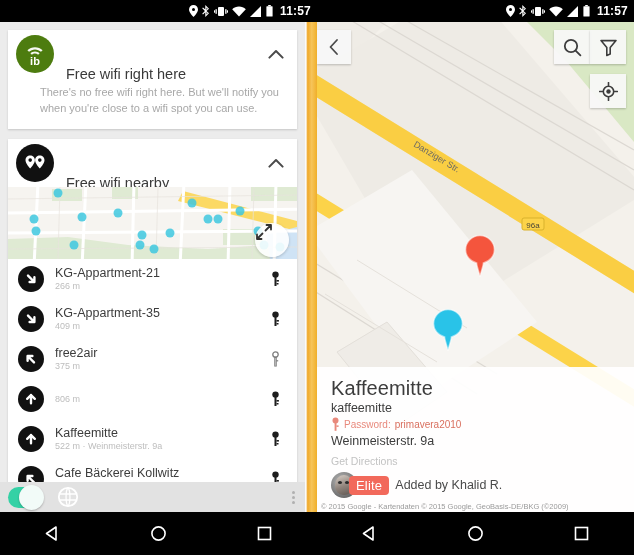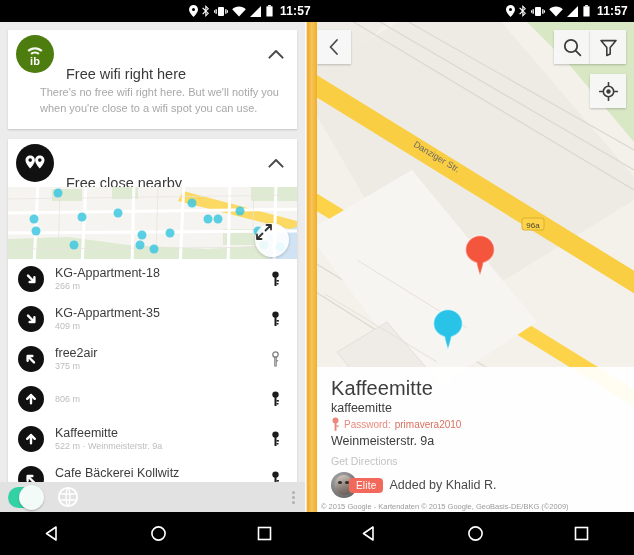--- a/index.html
+++ b/index.html
@@ -109,21 +109,21 @@
     width: 26px; height: 26px; border-radius: 50%; overflow: hidden; position: relative;
     background: radial-gradient(circle at 40% 35%, #b9b9b9, #6d6d6d 70%, #4a4a4a 100%);
     flex: 0 0 26px;
   }
   .avatar .av-face {
     position: absolute; left: 4px; top: 3px; width: 18px; height: 20px; border-radius: 50% 50% 45% 45%;
     background: linear-gradient(160deg, #d8cfc7 0%, #8f837b 55%, #5d5550 100%);
   }
   .avatar .av-eye { position: absolute; width: 4px; height: 3px; background: #2b2b2b; border-radius: 50%; top: 9px; }
   .elite-badge {
-    background: #f2695b; color: #fff; font-size: 10px; border-radius: 4px;
+    background: #f2695b; color: #fff; font-size: 13px; border-radius: 4px;
     padding: 2px 7px; margin-left: -14px; position: relative; z-index: 2; letter-spacing: .2px;
   }
   .added-by { font-size: 12.5px; color: #4a4a4a; }
   .attrib {
     position: absolute; left: 4px; bottom: 1px; font-size: 7.5px; color: #9a9a9a;
     white-space: nowrap;
   }
 </style>
 </head>
 <body>
@@ -184,21 +184,21 @@
       <div class="card" style="margin-top:10px;">
         <div class="card-head">
           <div class="head-badge badge-black">
             <svg width="38" height="38" viewBox="0 0 38 38">
               <path d="M14.2 11.5c-2.6 0-4.7 2.1-4.7 4.7 0 3.3 4.7 8.3 4.7 8.3s4.7-5 4.7-8.3c0-2.6-2.1-4.7-4.7-4.7z" fill="#fff"></path>
               <circle cx="14.2" cy="16.1" r="1.8" fill="#111"></circle>
               <path d="M23.8 11.5c-2.6 0-4.7 2.1-4.7 4.7 0 3.3 4.7 8.3 4.7 8.3s4.7-5 4.7-8.3c0-2.6-2.1-4.7-4.7-4.7z" fill="#fff"></path>
               <circle cx="23.8" cy="16.1" r="1.8" fill="#111"></circle>
             </svg>
           </div>
-          <div class="head-title">Free close nearby</div>
+          <div class="head-title">Free wifi nearby</div>
           <div class="chev">
             <svg width="16" height="10" viewBox="0 0 16 10">
                 <path d="M1.4 8.6 8 2l6.6 6.6" stroke="#4a4a4a" stroke-width="2" fill="none" stroke-linecap="round" stroke-linejoin="round"></path>
               </svg>
           </div>
         </div>
 
         <div class="minimap">
           <svg viewBox="0 0 289 72" preserveAspectRatio="none">
             <rect width="289" height="72" fill="#f6f4f0"></rect>
@@ -256,21 +256,21 @@
 
         <div class="list">
 
           <div class="list-row">
             <div class="row-ico">
               <svg width="14" height="14" viewBox="0 0 14 14">
                   <path d="M4 3.6 10.4 10M10.4 10V5.2M10.4 10H5.6" stroke="#fff" stroke-width="2.4" fill="none" stroke-linecap="round" stroke-linejoin="round"></path>
                 </svg>
             </div>
             <div class="row-txt">
-              <div class="row-name">KG-Appartment-18</div>
+              <div class="row-name">KG-Appartment-21</div>
               <div class="row-sub">266 m</div>
             </div>
             <div class="row-key">
               <svg width="9" height="16" viewBox="0 0 9 16">
                   <circle cx="4.5" cy="3.6" r="3.2" fill="#1d1d1d"></circle>
                   <rect x="3.5" y="5.5" width="2" height="9.5" fill="#1d1d1d"></rect>
                   <rect x="5.5" y="9" width="2.4" height="1.6" fill="#1d1d1d"></rect>
                   <rect x="5.5" y="12" width="2" height="1.5" fill="#1d1d1d"></rect>
                 </svg>
             </div>

